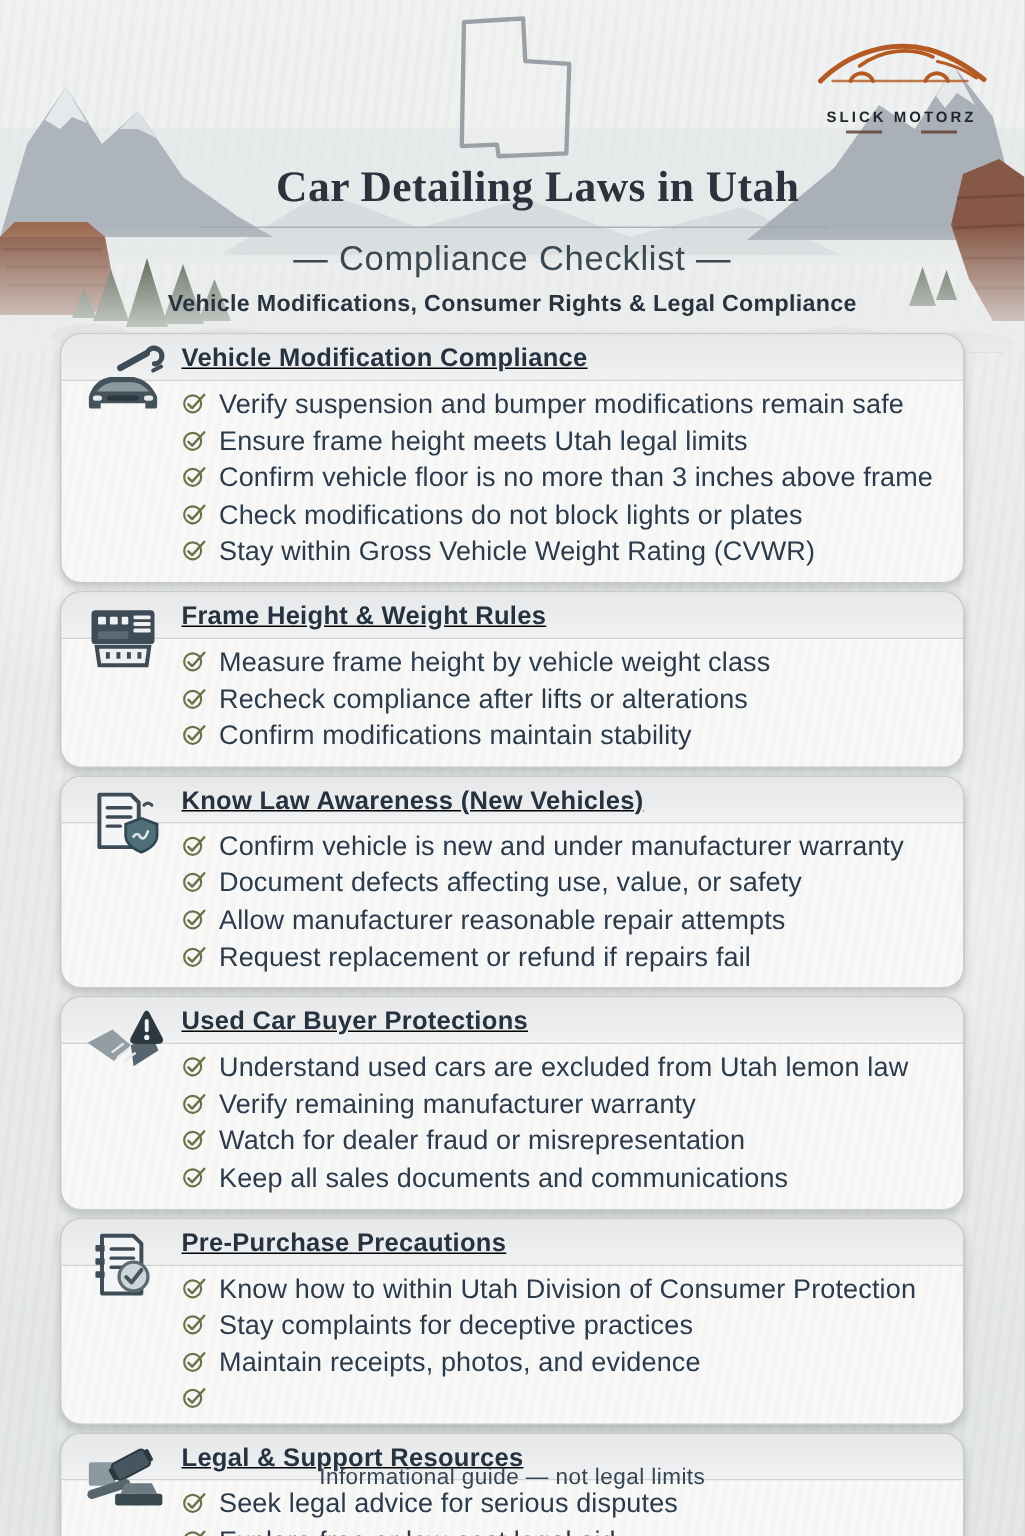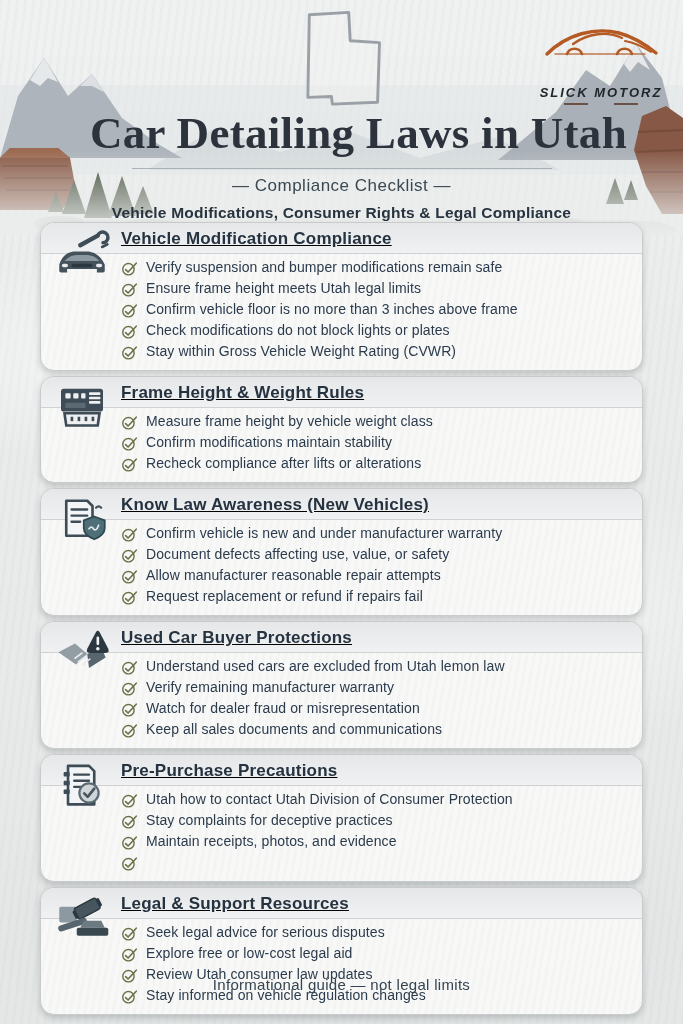--- a/index.html
+++ b/index.html
@@ -11,47 +11,47 @@
       radial-gradient(ellipse 380px 200px at 75% 60%, rgba(255,255,255,.45), rgba(255,255,255,0) 70%),
       radial-gradient(ellipse 500px 220px at 50% 90%, rgba(186,191,194,.25), rgba(255,255,255,0) 75%),
       repeating-linear-gradient(97deg, rgba(173,178,182,.07) 0 3px, rgba(255,255,255,0) 3px 8px),
       linear-gradient(180deg,#f0f2f2 0%,#ebedec 30%,#e8eae9 70%,#e4e7e6 100%);
   }
   
   .landscape{position:absolute;top:0;left:0;width:683px;height:235px;}
   
   .utah{position:absolute;top:8px;left:50%;transform:translateX(-50%);}
   .brand{position:absolute;top:22px;right:16px;width:132px;text-align:center;}
-  .brand-name{font-weight:700;font-size:13px;letter-spacing:2px;color:#20262b;margin-top:19px;font-style:italic;}
+  .brand-name{font-weight:700;font-size:10px;letter-spacing:2px;color:#20262b;margin-top:6px;}
   .brand-bars{display:flex;justify-content:center;gap:26px;margin-top:3px;}
   .brand-bars span{display:block;width:24px;height:2px;background:#5a3a28;opacity:.8;}
   .head-text{position:absolute;top:110px;left:0;width:100%;text-align:center;color:#2a323c;}
-  .main-title{font-family:"Liberation Serif","DejaVu Serif",serif;font-weight:700;font-size:45px;line-height:1.05;letter-spacing:.3px;color:#2c333d;margin-left:34px;}
+  .main-title{font-family:"Liberation Serif","DejaVu Serif",serif;font-weight:700;font-size:29px;line-height:1.05;letter-spacing:.3px;color:#2c333d;margin-left:34px;}
   .title-divider{width:420px;height:1px;background:#9ea5ab;margin:11px auto 7px auto;opacity:.8;}
-  .subtitle{font-size:17px;color:#3a4852;letter-spacing:.5px;}
+  .subtitle{font-size:23px;color:#3a4852;letter-spacing:.5px;}
   .tagline{font-size:15.5px;font-weight:600;color:#27333e;margin-top:8px;letter-spacing:.2px;}
   
   .cards{position:absolute;top:222px;left:40px;width:603px;display:flex;flex-direction:column;gap:5px;}
   .card{
     position:relative;border-radius:14px;border:1px solid #c8cacc;background:#f8f8f7;
     box-shadow:0 3px 6px rgba(92,98,104,.30);
     background-image:repeating-linear-gradient(100deg, rgba(198,201,204,.07) 0 3px, rgba(255,255,255,0) 3px 7px);
   }
   .card-header{
     border-radius:13px 13px 0 0;border-bottom:1px solid #d0d1d3;
     background:linear-gradient(180deg,#e6e7e9,#f0f1f2);
     padding:6px 0 5px 80px;
     text-decoration:underline;
   }
   .card-title{font-weight:700;font-size:17px;line-height:1.12;color:#25323f;letter-spacing:.2px;}
   .card-icon{position:absolute;left:11px;top:5px;width:60px;height:52px;display:flex;align-items:center;justify-content:center;}
   .checklist{list-style:none;margin:0;padding:5px 16px 9px 80px;display:flex;flex-direction:column;gap:3px;}
   .check-row{display:flex;align-items:flex-start;gap:8px;}
   .check-row svg{flex:0 0 auto;margin-top:1px;}
-  .item-text{font-size:14px;line-height:1.2;color:#2b3b4c;letter-spacing:.1px;}
+  .item-text{font-size:18px;line-height:1.2;color:#2b3b4c;letter-spacing:.1px;}
   
   .footer-note{position:absolute;top:976px;left:0;width:100%;text-align:center;font-size:15px;color:#344450;letter-spacing:.3px;}
 </style>
 </head>
 <body>
 
 <div class="poster">
 
   <svg class="landscape" viewBox="0 0 683 235" preserveAspectRatio="none" aria-hidden="true">
     <defs>
@@ -217,28 +217,28 @@
       <circle cx="10.5" cy="13" r="8" fill="none" stroke="#6e7048" stroke-width="2"></circle>
       <path d="M6.5 13.5 L10 17 L21.5 4.5" fill="none" stroke="#6e7048" stroke-width="2.3" stroke-linecap="round" stroke-linejoin="round"></path>
     </svg>
     <span class="item-text">Measure frame height by vehicle weight class</span>
   </li>
           <li class="check-row">
     <svg width="17" height="17" viewBox="0 0 24 24">
       <circle cx="10.5" cy="13" r="8" fill="none" stroke="#6e7048" stroke-width="2"></circle>
       <path d="M6.5 13.5 L10 17 L21.5 4.5" fill="none" stroke="#6e7048" stroke-width="2.3" stroke-linecap="round" stroke-linejoin="round"></path>
     </svg>
+    <span class="item-text">Recheck compliance after lifts or alterations</span>
+  </li>
+          <li class="check-row">
+    <svg width="17" height="17" viewBox="0 0 24 24">
+      <circle cx="10.5" cy="13" r="8" fill="none" stroke="#6e7048" stroke-width="2"></circle>
+      <path d="M6.5 13.5 L10 17 L21.5 4.5" fill="none" stroke="#6e7048" stroke-width="2.3" stroke-linecap="round" stroke-linejoin="round"></path>
+    </svg>
     <span class="item-text">Confirm modifications maintain stability</span>
-  </li>
-          <li class="check-row">
-    <svg width="17" height="17" viewBox="0 0 24 24">
-      <circle cx="10.5" cy="13" r="8" fill="none" stroke="#6e7048" stroke-width="2"></circle>
-      <path d="M6.5 13.5 L10 17 L21.5 4.5" fill="none" stroke="#6e7048" stroke-width="2.3" stroke-linecap="round" stroke-linejoin="round"></path>
-    </svg>
-    <span class="item-text">Recheck compliance after lifts or alterations</span>
   </li>
         </ul>
   </section>
       <section class="card">
     <div class="card-icon">
           <svg width="56" height="50" viewBox="0 0 64 56">
     <path d="M14 6 L38 6 L44 12 L44 46 L14 46 Z" fill="#f4f5f6" stroke="#3e4c57" stroke-width="3" stroke-linejoin="round"></path>
     <g stroke="#3e4c57" stroke-width="2.6" stroke-linecap="round">
       <path d="M20 16 L38 16"></path>
               <path d="M20 23 L38 23"></path>
@@ -354,21 +354,21 @@
         </div>
     <div class="card-header">
       <div class="card-title">Pre-Purchase Precautions</div>
     </div>
     <ul class="checklist">
           <li class="check-row">
     <svg width="17" height="17" viewBox="0 0 24 24">
       <circle cx="10.5" cy="13" r="8" fill="none" stroke="#6e7048" stroke-width="2"></circle>
       <path d="M6.5 13.5 L10 17 L21.5 4.5" fill="none" stroke="#6e7048" stroke-width="2.3" stroke-linecap="round" stroke-linejoin="round"></path>
     </svg>
-    <span class="item-text">Utah how to contact Utah Division of Consumer Protection</span>
+    <span class="item-text">Know how to within Utah Division of Consumer Protection</span>
   </li>
           <li class="check-row">
     <svg width="17" height="17" viewBox="0 0 24 24">
       <circle cx="10.5" cy="13" r="8" fill="none" stroke="#6e7048" stroke-width="2"></circle>
       <path d="M6.5 13.5 L10 17 L21.5 4.5" fill="none" stroke="#6e7048" stroke-width="2.3" stroke-linecap="round" stroke-linejoin="round"></path>
     </svg>
     <span class="item-text">Stay complaints for deceptive practices</span>
   </li>
           <li class="check-row">
     <svg width="17" height="17" viewBox="0 0 24 24">

